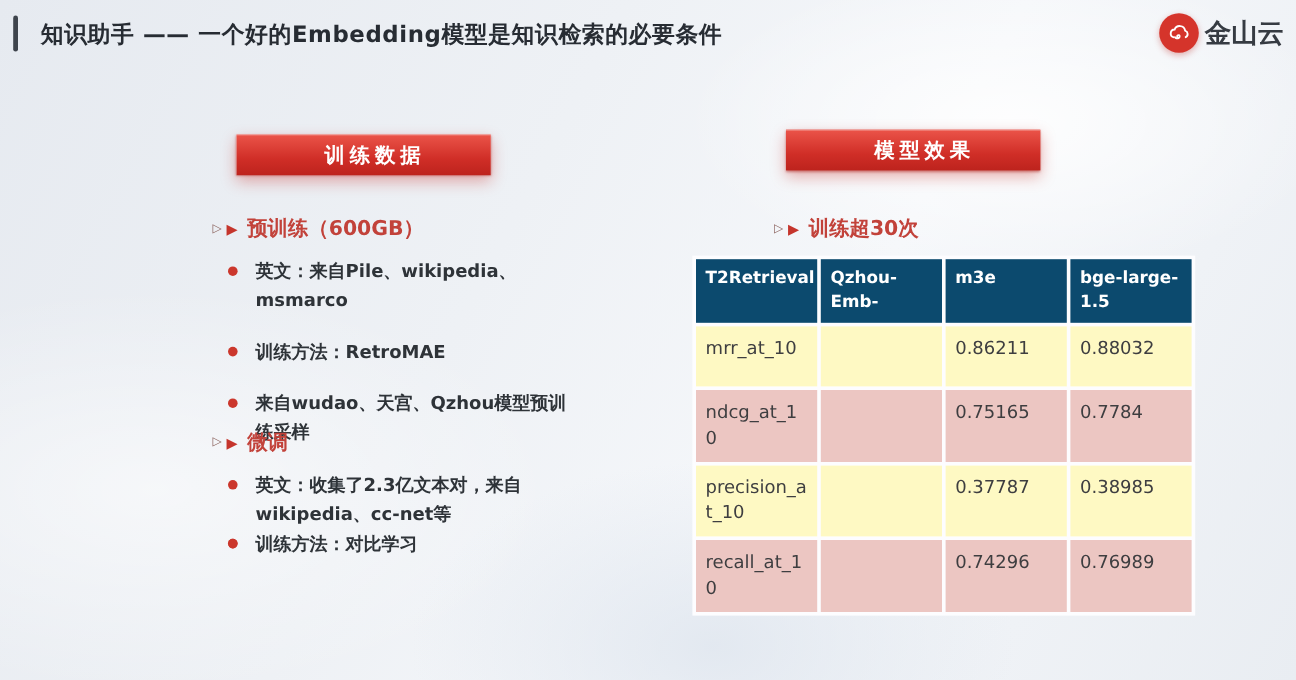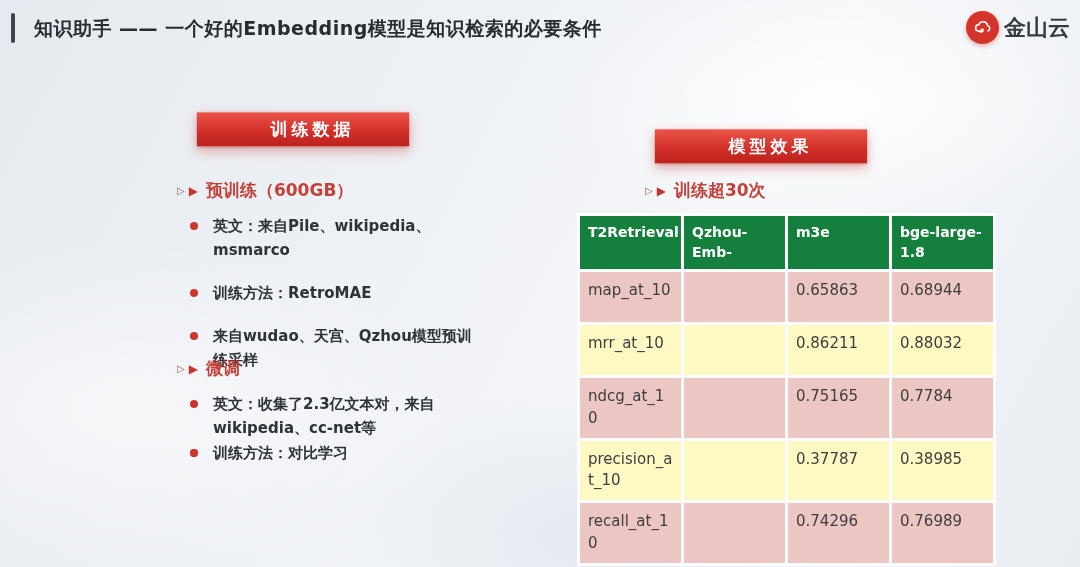--- a/index.html
+++ b/index.html
@@ -30,21 +30,21 @@
 
   
   .pill { position:absolute; width:212px; height:34px; border-radius:0; border:none;
     background:linear-gradient(180deg,#eb5449 0%,#d02e27 60%,#bd231d 100%);
     box-shadow:0 5px 12px rgba(200,45,40,.38), 0 1px 2px rgba(160,25,20,.5),
                inset 0 1px 0 rgba(255,255,255,.3);
     color:#fff; font-size:17px; font-weight:bold; letter-spacing:4px;
     display:flex; align-items:center; justify-content:center; cursor:pointer;
     font-family:inherit;padding-left:19px; }
   #btn-training { left:197px; top:112px; }
-  #btn-results  { left:655px; top:129px; }
+  #btn-results  { left:655px; top:108px; }
 
   
   .sec-head { position:absolute; display:flex; align-items:center; gap:4px;
     font-size:17px; font-weight:bold; color:#c2423a; white-space:nowrap; }
   .arr-outline { font-size:10px; color:#8d6560; line-height:1; }
   .arr-solid   { font-size:12px; color:#c5352c; line-height:1; margin-right:4px; }
   #head-pretrain { left:177px; top:179px; }
   #head-finetune { left:177px; top:357px; }
   #head-results  { left:645px; top:179px; }
 
@@ -56,21 +56,21 @@
     color:#2e3338; line-height:24px; }
   #list-pretrain .bullet { margin-bottom:19px; }
   #list-finetune .bullet { margin-bottom:1px; }
   .dot { position:absolute; left:4px; top:8px; width:8px; height:8px;
     border-radius:50%; background:#cb372c; }
 
   
   .tbl { position:absolute; left:577px; top:213px; width:419px;
     border-collapse:separate; border-spacing:3px; table-layout:fixed;
     background:#fdfdff; font-family:"DejaVu Sans",sans-serif; }
-  .tbl th { background:#15803d; color:#fff; font-size:14px; font-weight:bold;
+  .tbl th { background:#0c4a6e; color:#fff; font-size:14px; font-weight:bold;
     text-align:left; vertical-align:top; padding:7px 8px; height:49px;
     white-space:pre-line; line-height:1.4; }
   .tbl td { font-size:15px; color:#3e3e40; vertical-align:top; padding:8px;
     height:50px; line-height:1.45; }
   .tbl td.metric { word-break:break-all; }
   .tbl tr.dark td  { background:#ecc6c2; }
   .tbl tr.light td { background:#fef9c3; }
 </style>
 </head>
 <body>
@@ -141,30 +141,24 @@
   </div>
 
   <table class="tbl">
     <thead>
       <tr>
         <th>T2Retrieval</th>
         <th>Qzhou-
 Emb-</th>
         <th>m3e</th>
         <th>bge-large-
-1.8</th>
+1.5</th>
       </tr>
     </thead>
     <tbody>
-      <tr class="dark">
-        <td class="metric">map_at_10</td>
-        <td></td>
-        <td>0.65863</td>
-        <td>0.68944</td>
-      </tr>
       <tr class="light">
         <td class="metric">mrr_at_10</td>
         <td></td>
         <td>0.86211</td>
         <td>0.88032</td>
       </tr>
       <tr class="dark">
         <td class="metric">ndcg_at_10</td>
         <td></td>
         <td>0.75165</td>

